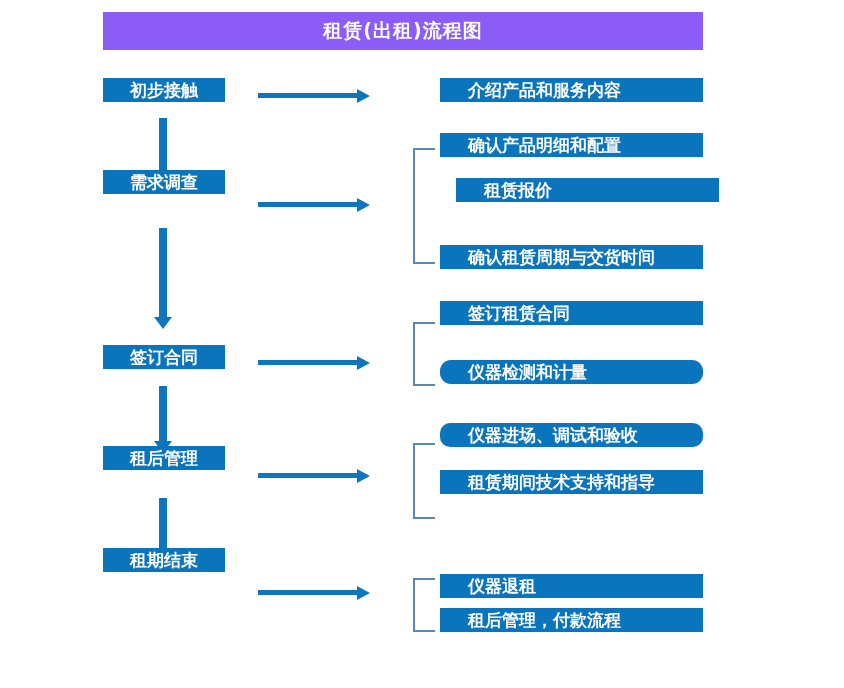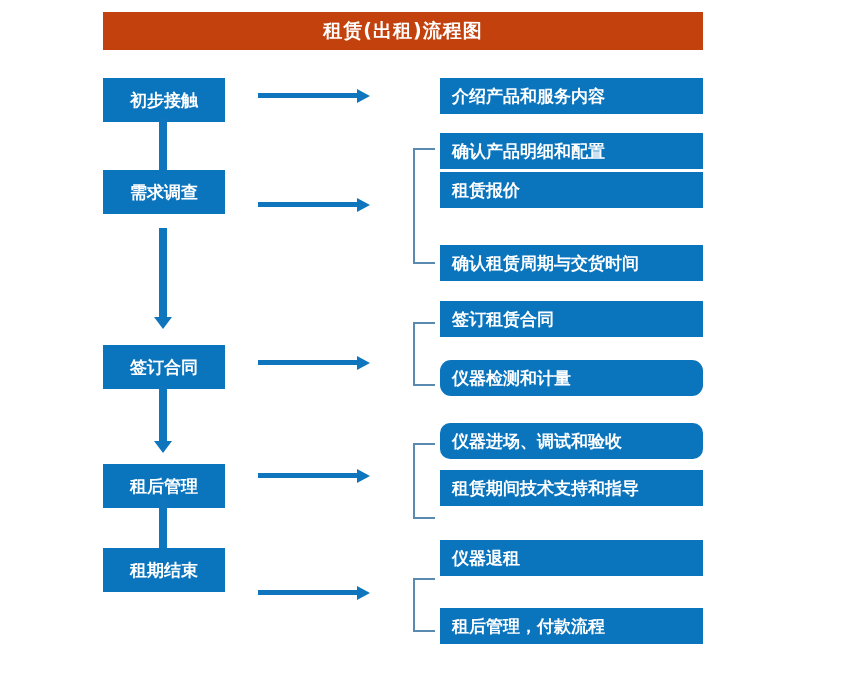--- a/index.html
+++ b/index.html
@@ -16,52 +16,52 @@
     height: 688px;
     background: #ffffff;
     overflow: hidden;
   }
   .title-bar {
     position: absolute;
     left: 103px;
     top: 12px;
     width: 600px;
     height: 38px;
-    background: #c2410c;
+    background: #8b5cf6;
     color: #ffffff;
     font-size: 19px;
     font-weight: bold;
     display: flex;
     align-items: center;
     justify-content: center;
     letter-spacing: 1px;
   }
   .node {
     position: absolute;
     background: #0a74bd;
     color: #ffffff;
     font-weight: bold;
     display: flex;
     align-items: center;
     box-sizing: border-box;
   }
   .node-left {
     left: 103px;
     width: 122px;
-    height: 44px;
+    height: 24px;
     font-size: 17px;
     justify-content: center;
   }
   .node-right {
     left: 440px;
     width: 263px;
-    height: 36px;
+    height: 24px;
     font-size: 17px;
     justify-content: flex-start;
-    padding-left: 12px;
+    padding-left: 28px;
   }
   
   .v-arrow {
     position: absolute;
     left: 159px;
     width: 8px;
     background: #0f76bd;
   }
   .v-arrow::after {
     content: "";
@@ -122,53 +122,53 @@
   <div class="v-arrow" style="top:118px; height:56px;"></div>
 
   <div class="node node-left" style="top:170px;text-align:right;">需求调查</div>
 
   <div class="h-arrow" style="top:202px;"></div>
 
   <div class="bracket" style="top:148px; height:116px;"></div>
 
   <div class="node node-right" style="top:133px;">确认产品明细和配置</div>
 
-  <div class="node node-right" style="top:172px;">租赁报价</div>
+  <div class="node node-right" style="top:178px;margin-left:16px;">租赁报价</div>
 
   <div class="node node-right" style="top:245px;">确认租赁周期与交货时间</div>
 
   <div class="v-arrow" style="top:228px; height:90px;"></div>
 
   <div class="node node-left" style="top:345px;font-family:Liberation Mono, monospace;">签订合同</div>
 
   <div class="h-arrow" style="top:360px;"></div>
 
   <div class="bracket" style="top:322px; height:64px;"></div>
 
   <div class="node node-right" style="top:301px;">签订租赁合同</div>
 
   <div class="node node-right" style="top:360px;border-radius:11px;">仪器检测和计量</div>
 
   <div class="v-arrow" style="top:386px; height:56px;"></div>
 
-  <div class="node node-left" style="top:464px;">租后管理</div>
+  <div class="node node-left" style="top:446px;">租后管理</div>
 
   <div class="h-arrow" style="top:473px;"></div>
 
   <div class="bracket" style="top:443px; height:76px;"></div>
 
   <div class="node node-right" style="top:423px;border-radius:10px;">仪器进场、调试和验收</div>
 
   <div class="node node-right" style="top:470px;">租赁期间技术支持和指导</div>
 
   <div class="v-arrow" style="top:498px; height:58px;"></div>
 
   <div class="node node-left" style="top:548px;">租期结束</div>
 
   <div class="h-arrow" style="top:590px;"></div>
 
   <div class="bracket" style="top:578px; height:54px;"></div>
 
-  <div class="node node-right" style="top:540px;">仪器退租</div>
+  <div class="node node-right" style="top:574px;">仪器退租</div>
 
   <div class="node node-right" style="top:608px;">租后管理，付款流程</div>
 
 </div>
 
 </body></html>

